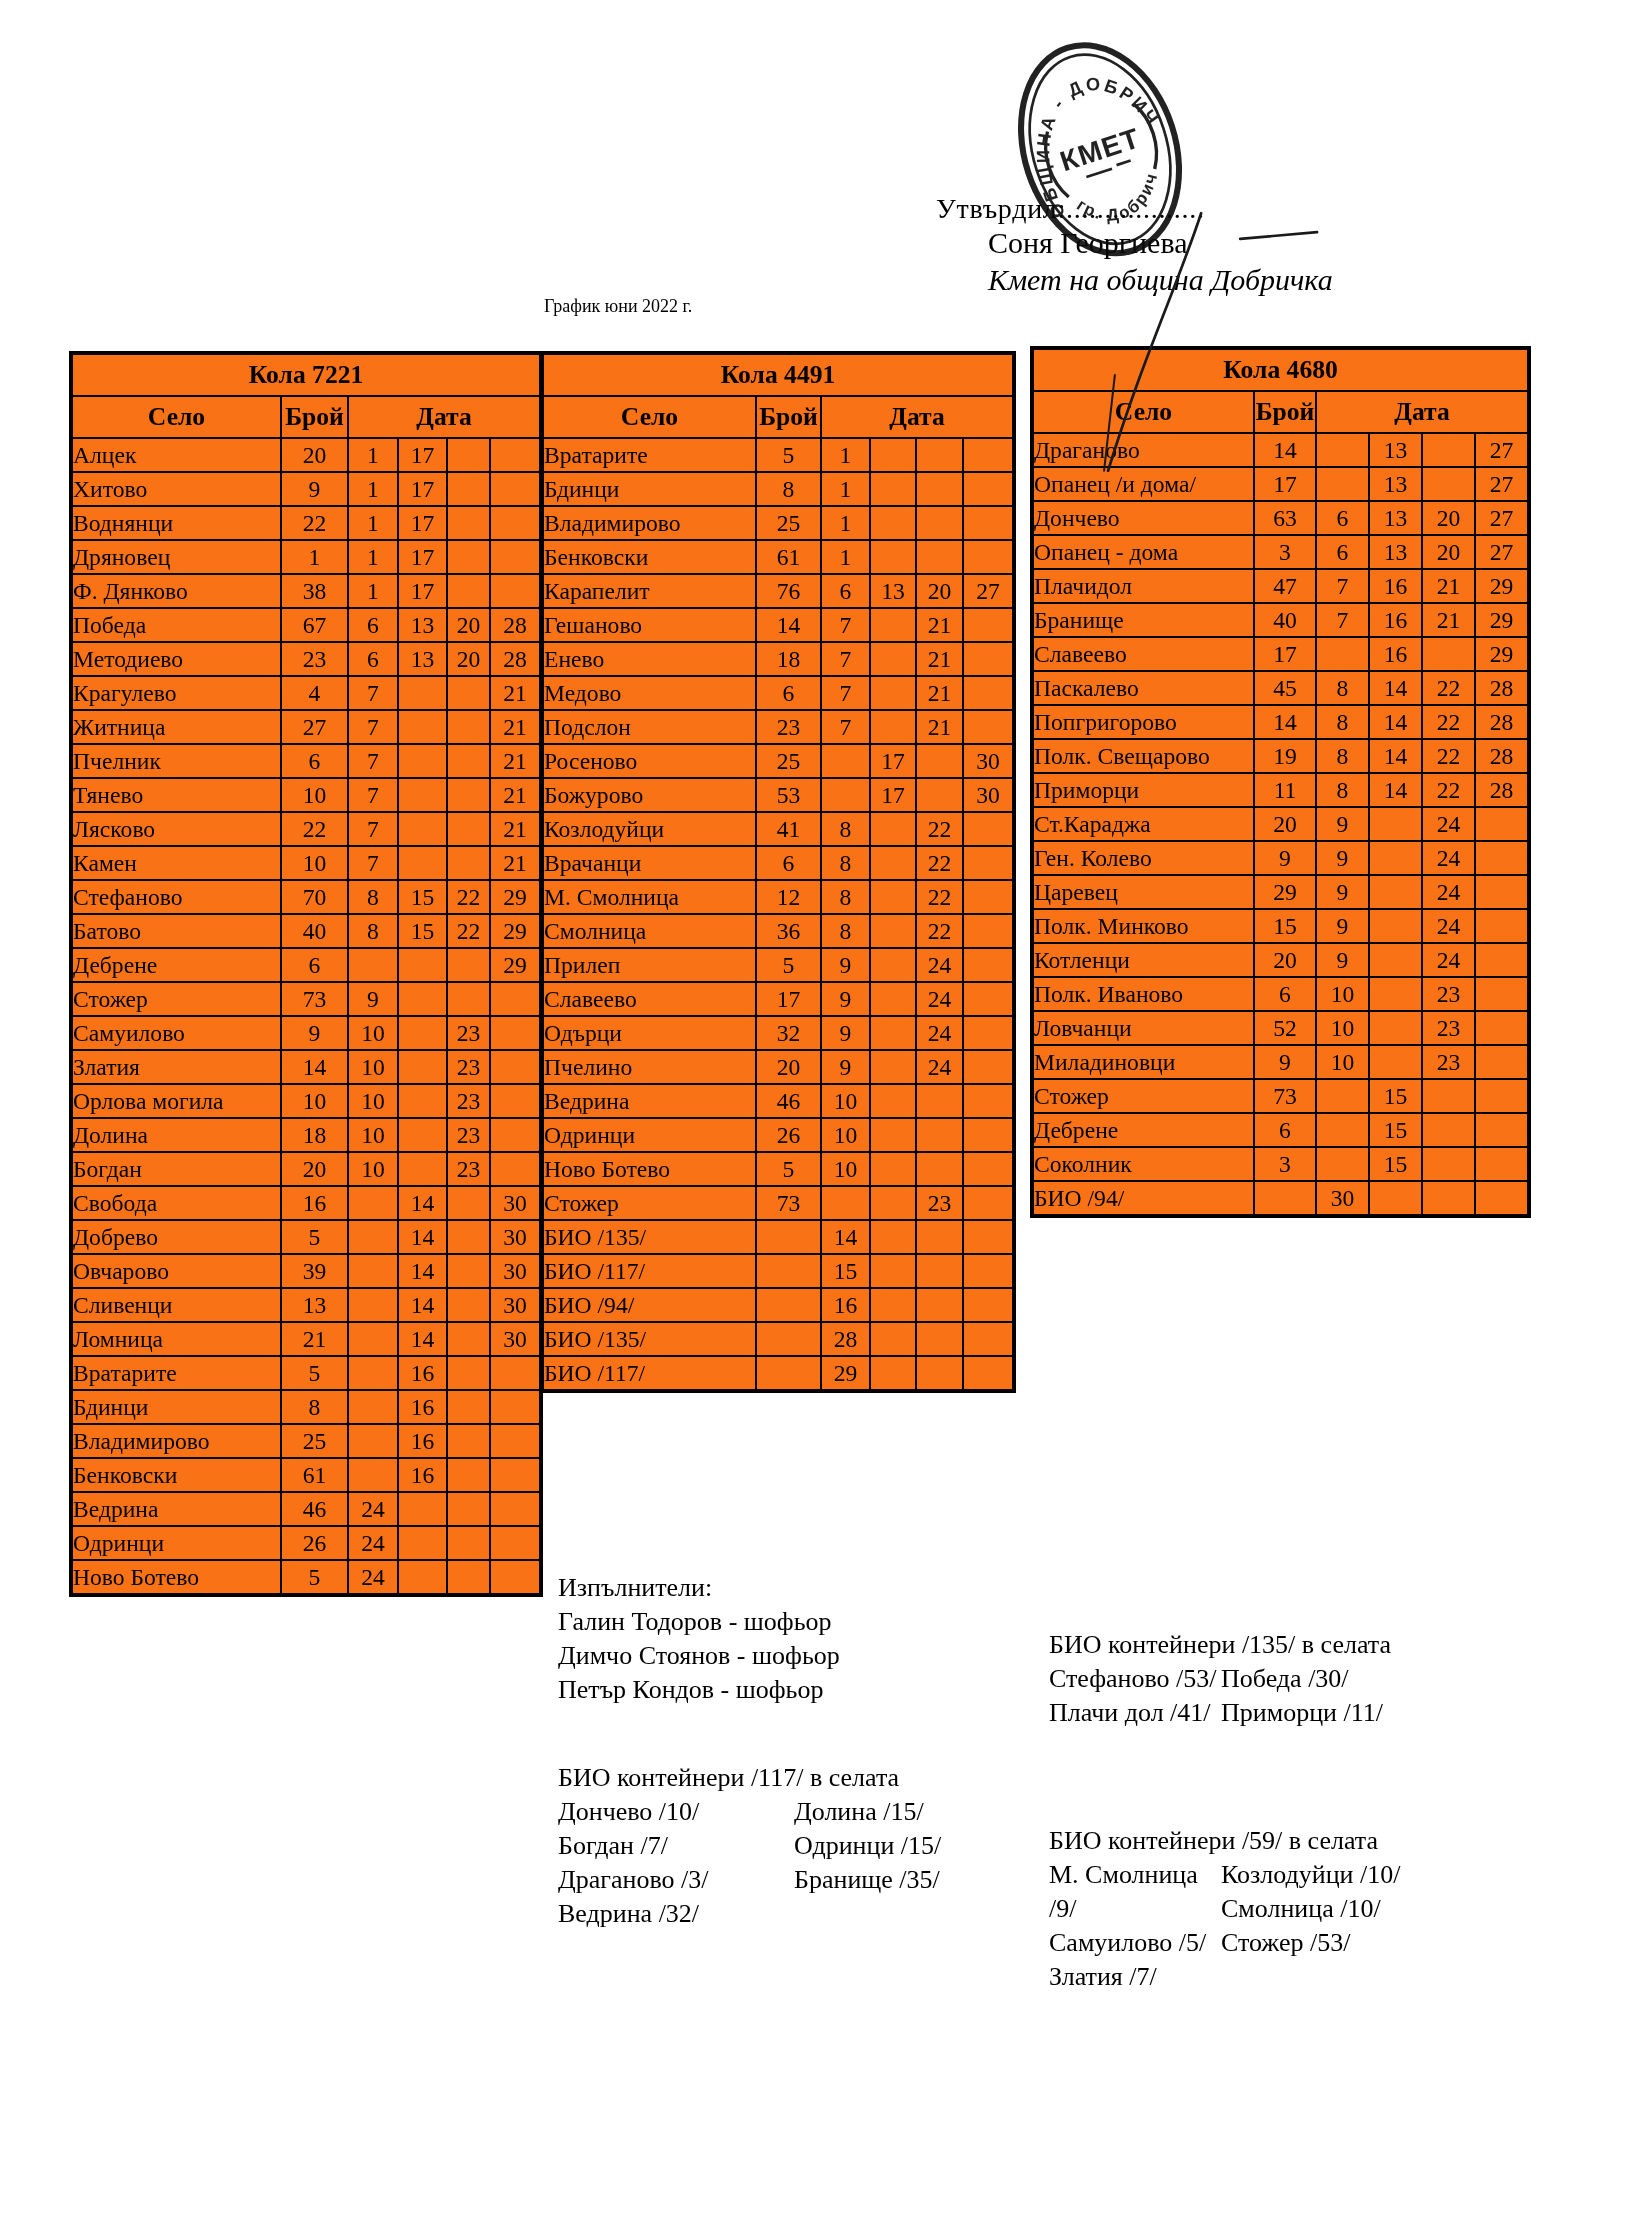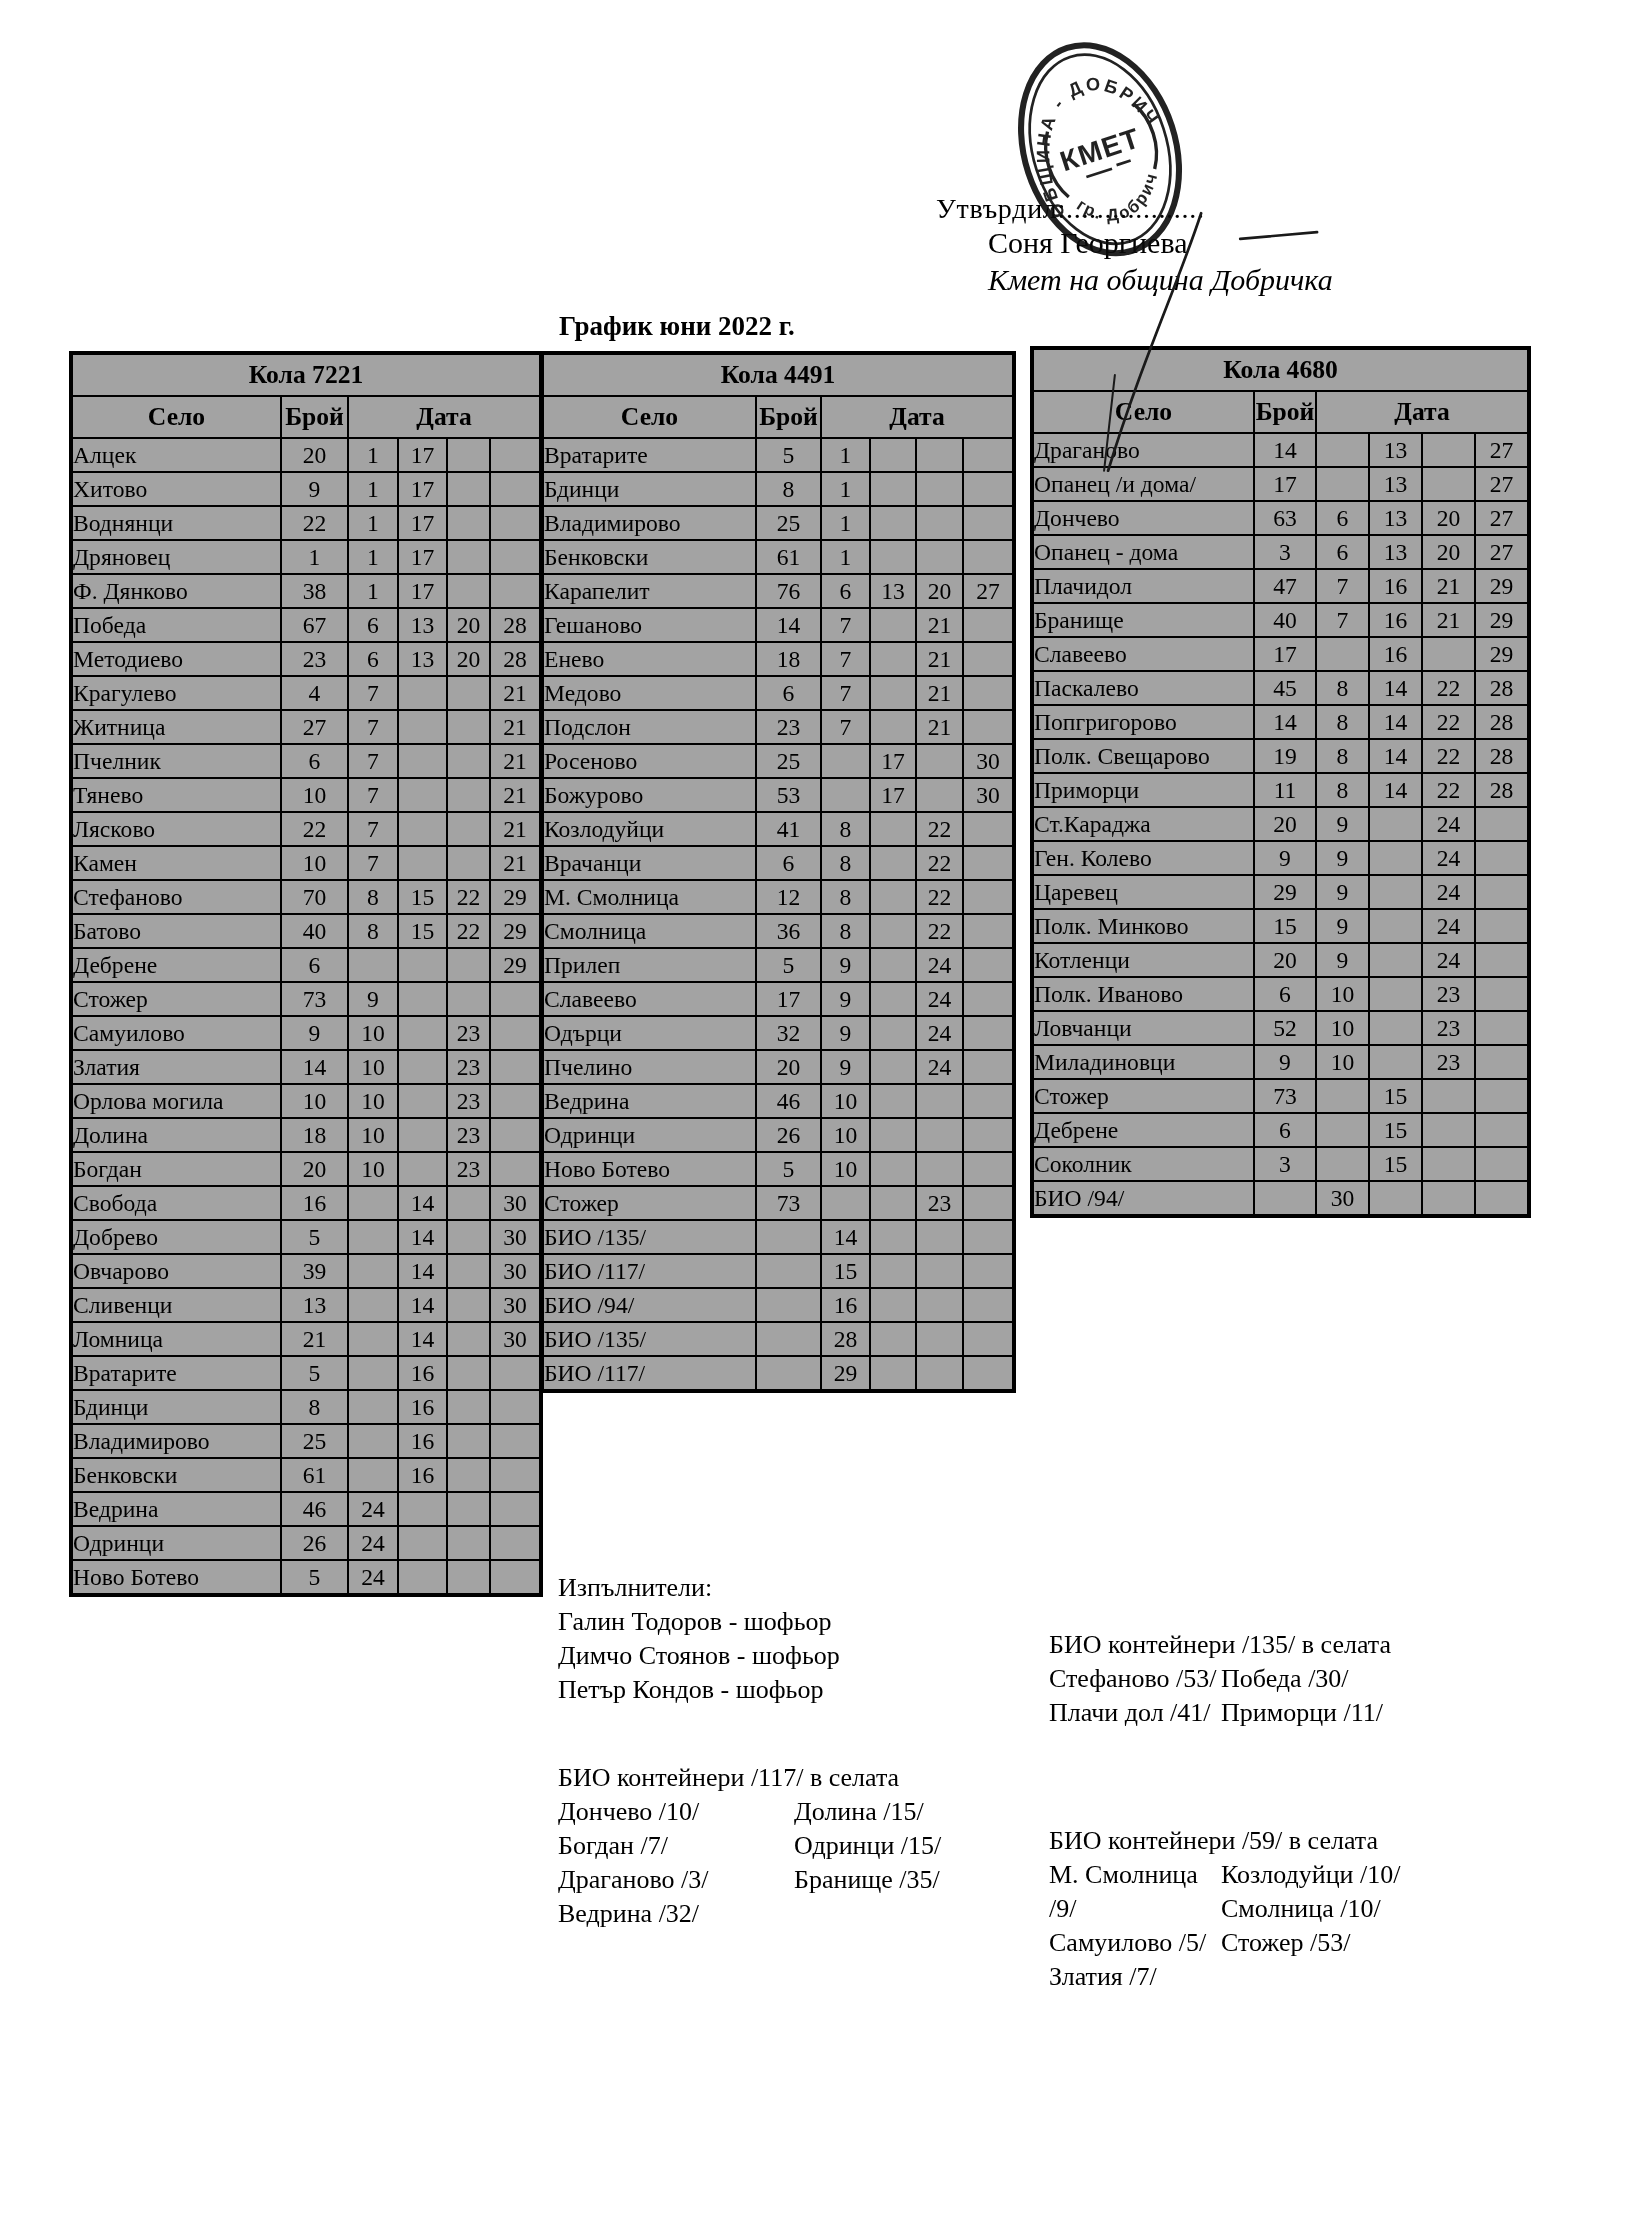--- a/index.html
+++ b/index.html
@@ -2,24 +2,24 @@
 <html style="font-size:10.8px"><head>
 <meta charset="utf-8">
 <style>
   html,body{margin:0;padding:0;background:#e8e8e8;}
   .page{position:relative;width:1646px;height:2239px;background:#ffffff;
         font-family:"Liberation Serif", serif;color:#000;overflow:hidden;}
   
   .approve-label{position:absolute;left:936px;top:193px;font-size:28px;letter-spacing:0.7px;}
   .approver-name{position:absolute;left:988px;top:226px;font-size:30px;}
   .approver-title{position:absolute;left:988px;top:263px;font-size:30px;font-style:italic;}
-  .doc-title{position:absolute;left:543px;top:295px;font-size:27px;font-weight:bold;margin:16px;}
+  .doc-title{position:absolute;left:543px;top:295px;font-size:18px;font-weight:normal;margin:1px;}
   
   table.sched{position:absolute;border-collapse:collapse;table-layout:fixed;
-              border:4px solid #000;background:#a3a3a3;}
+              border:4px solid #000;background:#f97316;}
   table.sched th, table.sched td{border:2px solid #000;padding:0;overflow:hidden;white-space:nowrap;}
   table.sched .t-title{height:40px;font-size:25.6px;font-weight:bold;text-align:center;}
   table.sched .colh{height:40px;font-size:25.6px;font-weight:bold;text-align:center;}
   table.sched td{height:32px;font-size:23.6px;line-height:31px;}
   td.c-vill{text-align:left;padding-left:6.7px;}
   td.c-num{text-align:center;}
   
   .txtblock{position:absolute;font-size:26px;line-height:34px;}
   .txtblock .bh{font-size:26px;line-height:34px;}
   .bio-cols{display:flex;}

